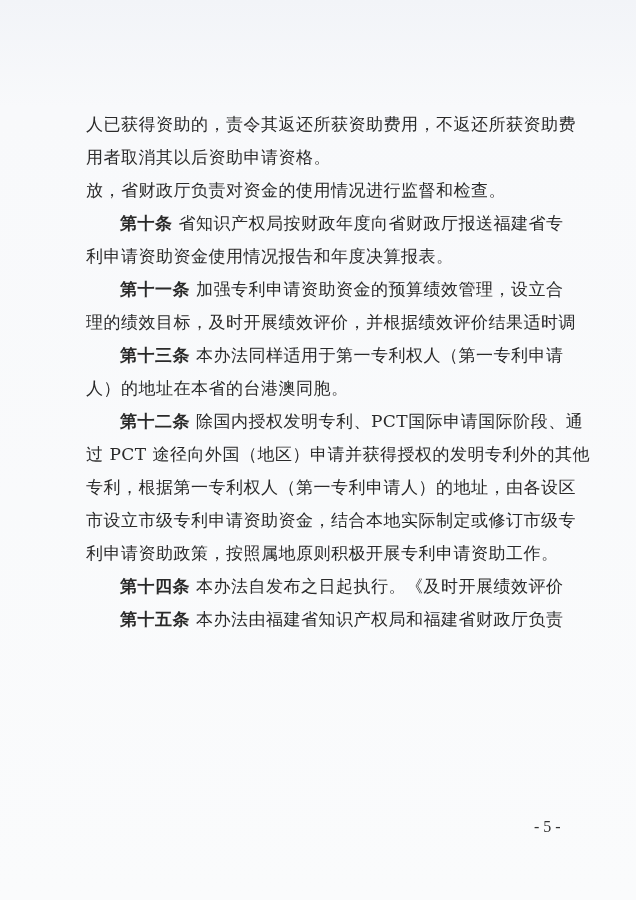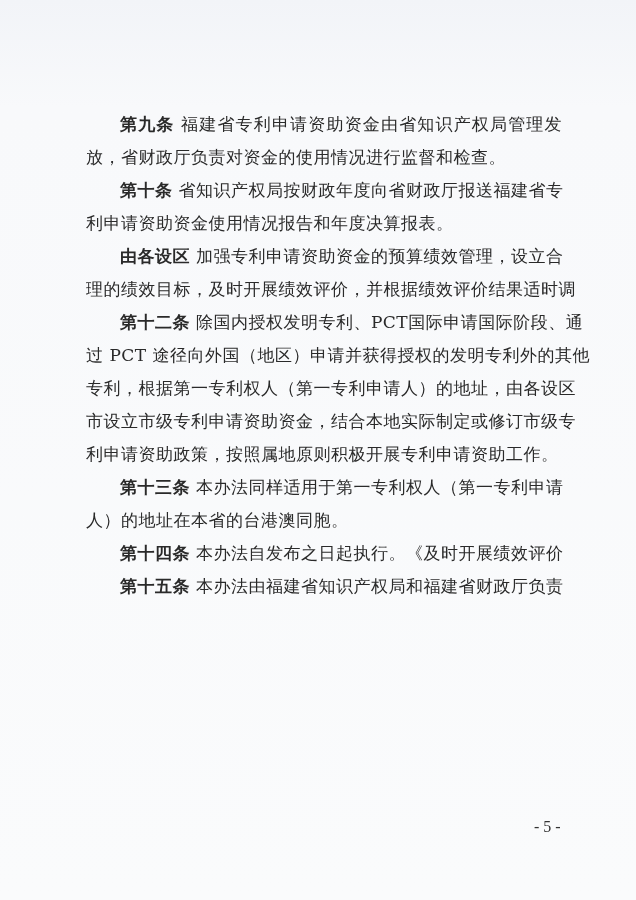--- a/index.html
+++ b/index.html
@@ -33,47 +33,50 @@
     font-size: 16px; font-family: "Liberation Serif", serif;
     color: #333;
   }
 </style>
 </head>
 <body>
 
 <div class="page">
   <div class="content">
 
+    <div>
+      <div class="line">人已获得资助的，责令其返还所获资助费用，不返还所获资助费</div>
+      <div class="line last">用者取消其以后资助申请资格。</div>
+    </div>
 
     <div>
-      <div class="line indent"><span class="bold">第九条</span>&nbsp;<span>福建省专利申请资助资金由省知识产权局管理发</span></div>
       <div class="line last">放，省财政厅负责对资金的使用情况进行监督和检查。</div>
     </div>
 
     <div>
       <div class="line indent"><span class="bold">第十条</span>&nbsp;<span>省知识产权局按财政年度向省财政厅报送福建省专</span></div>
       <div class="line last">利申请资助资金使用情况报告和年度决算报表。</div>
     </div>
 
     <div>
-      <div class="line indent"><span class="bold">由各设区</span>&nbsp;<span>加强专利申请资助资金的预算绩效管理，设立合</span></div>
+      <div class="line indent"><span class="bold">第十一条</span>&nbsp;<span>加强专利申请资助资金的预算绩效管理，设立合</span></div>
       <div class="line">理的绩效目标，及时开展绩效评价，并根据绩效评价结果适时调</div>
+    </div>
+
+    <div>
+      <div class="line indent"><span class="bold">第十三条</span>&nbsp;<span>本办法同样适用于第一专利权人（第一专利申请</span></div>
+      <div class="line last">人）的地址在本省的台港澳同胞。</div>
     </div>
 
     <div>
       <div class="line indent"><span class="bold">第十二条</span>&nbsp;<span>除国内授权发明专利、PCT国际申请国际阶段、通</span></div>
       <div class="line">过 PCT 途径向外国（地区）申请并获得授权的发明专利外的其他</div>
       <div class="line">专利，根据第一专利权人（第一专利申请人）的地址，由各设区</div>
       <div class="line">市设立市级专利申请资助资金，结合本地实际制定或修订市级专</div>
       <div class="line last">利申请资助政策，按照属地原则积极开展专利申请资助工作。</div>
-    </div>
-
-    <div>
-      <div class="line indent"><span class="bold">第十三条</span>&nbsp;<span>本办法同样适用于第一专利权人（第一专利申请</span></div>
-      <div class="line last">人）的地址在本省的台港澳同胞。</div>
     </div>
 
     <div>
       <div class="line indent"><span class="bold">第十四条</span>&nbsp;<span>本办法自发布之日起执行。《及时开展绩效评价</span></div>
     </div>
 
     <div>
       <div class="line indent"><span class="bold">第十五条</span>&nbsp;<span>本办法由福建省知识产权局和福建省财政厅负责</span></div>
     </div>
 

